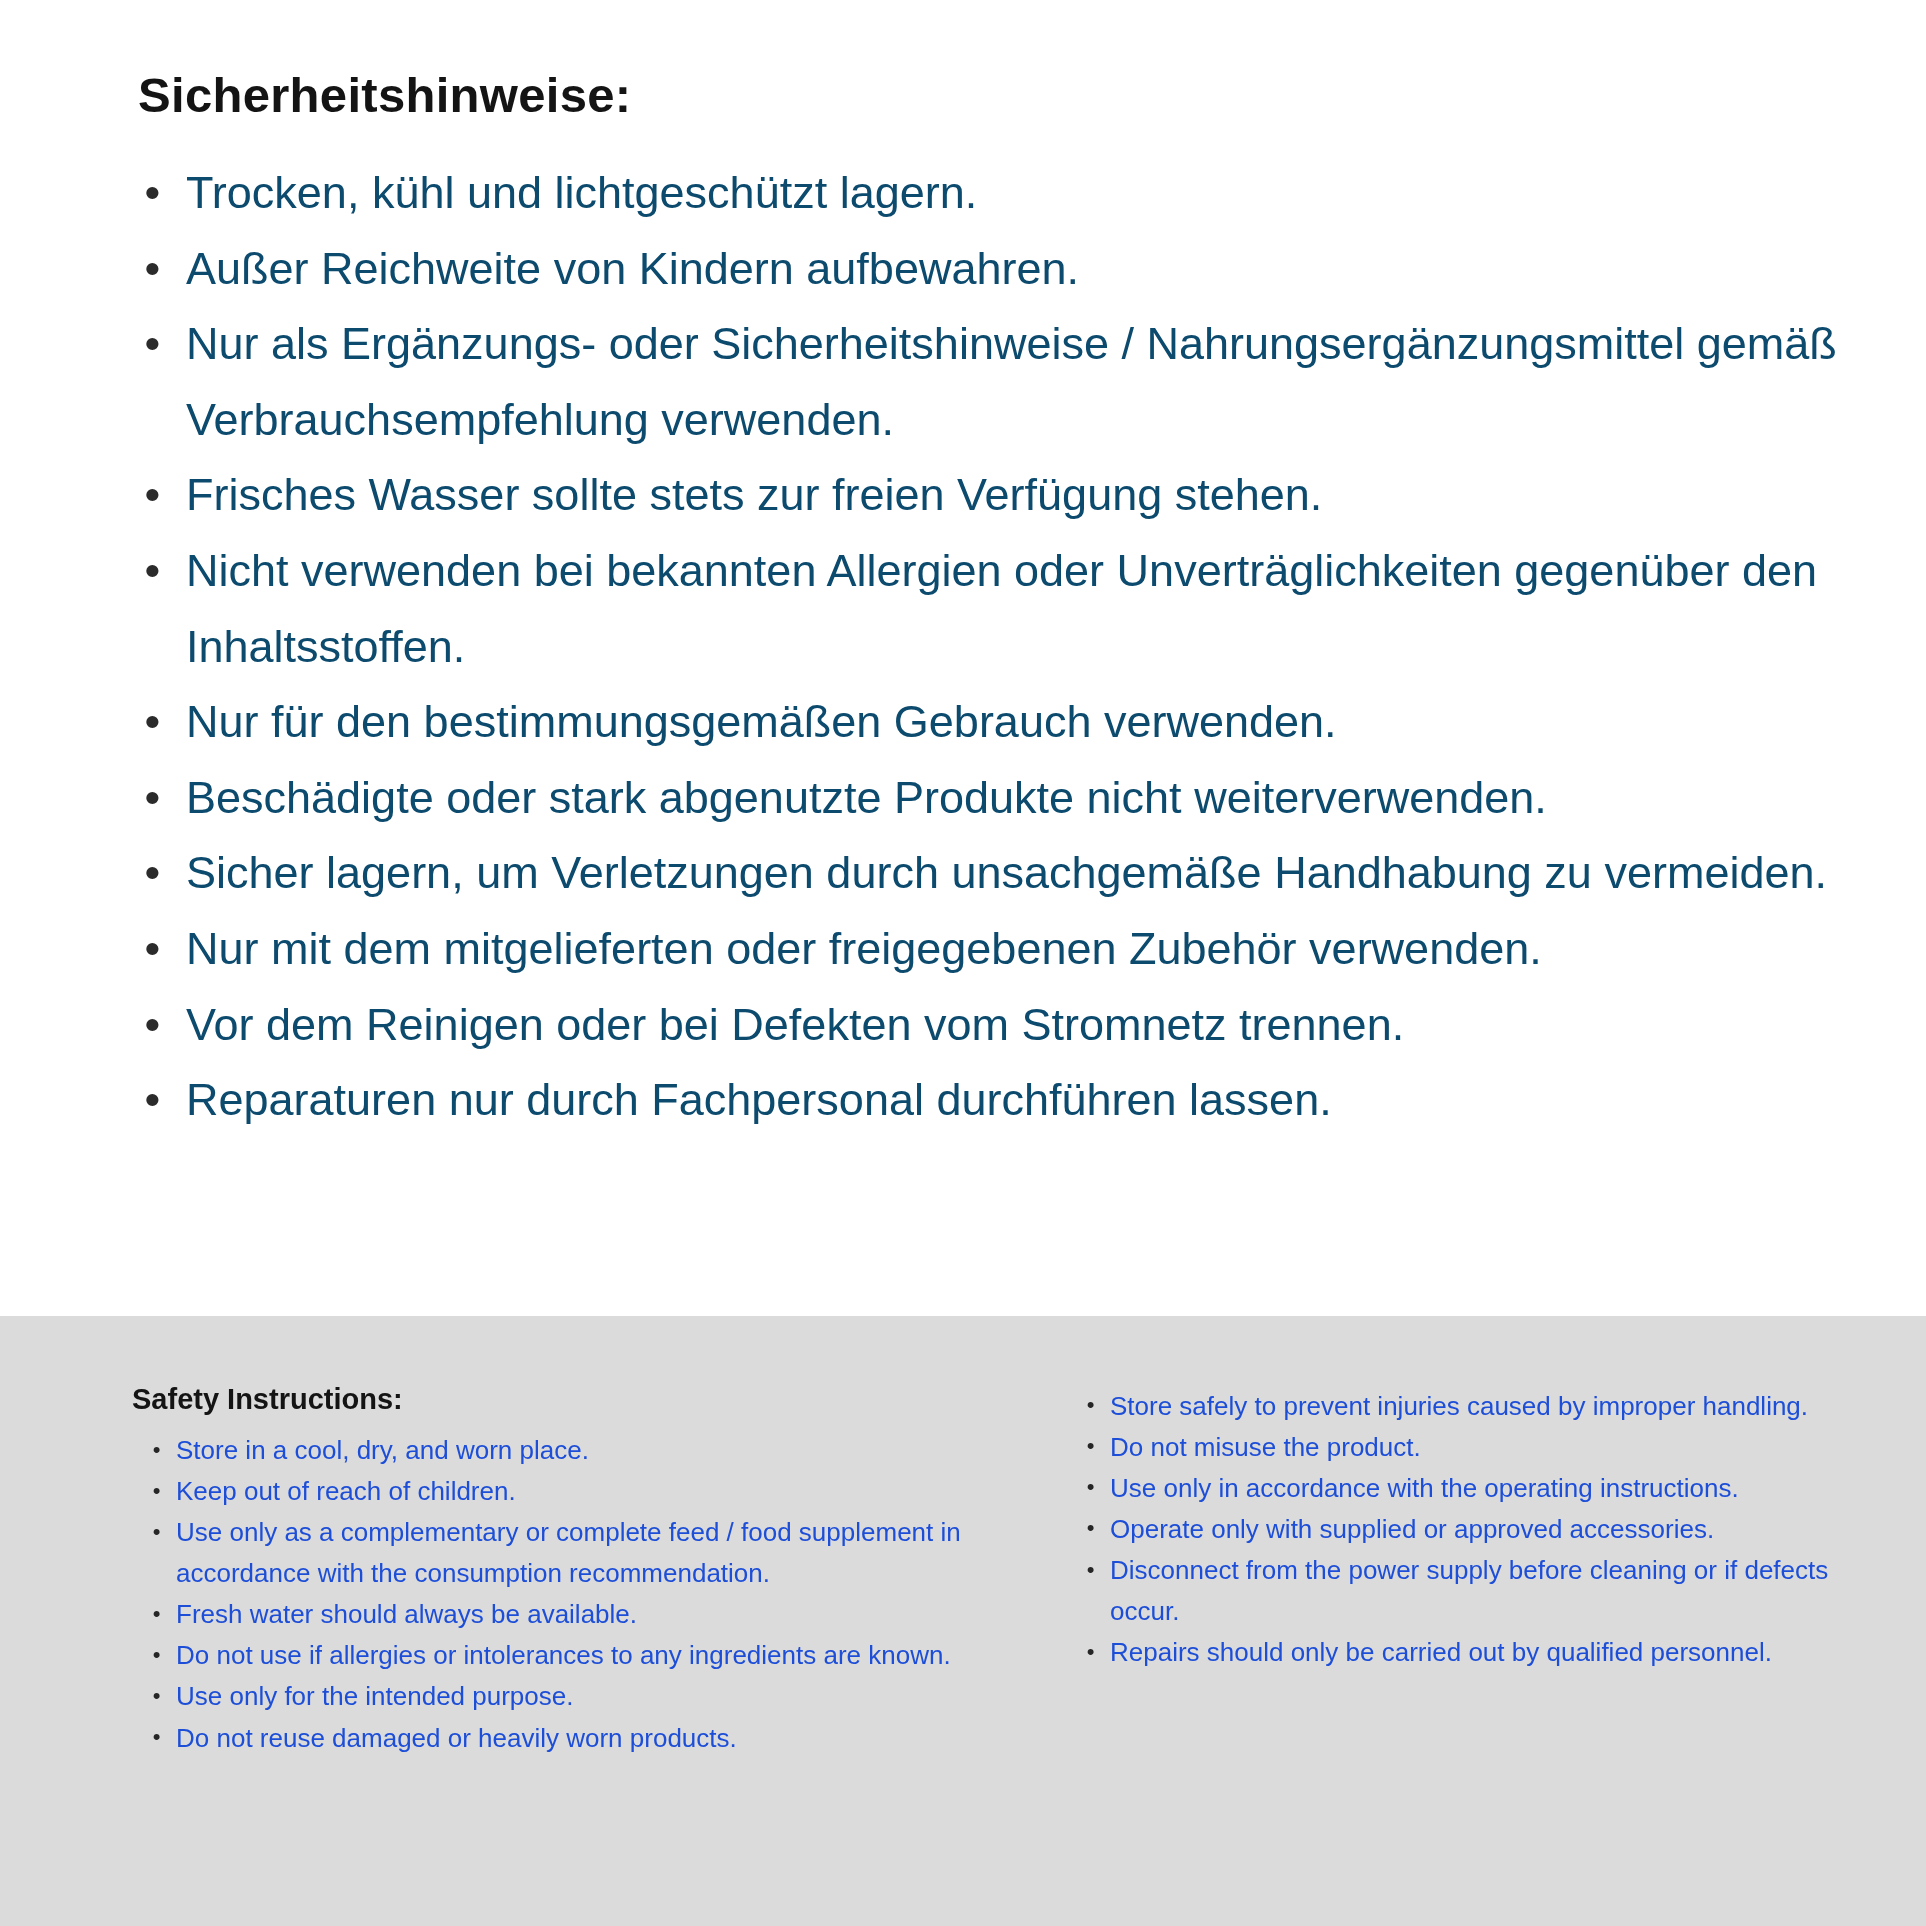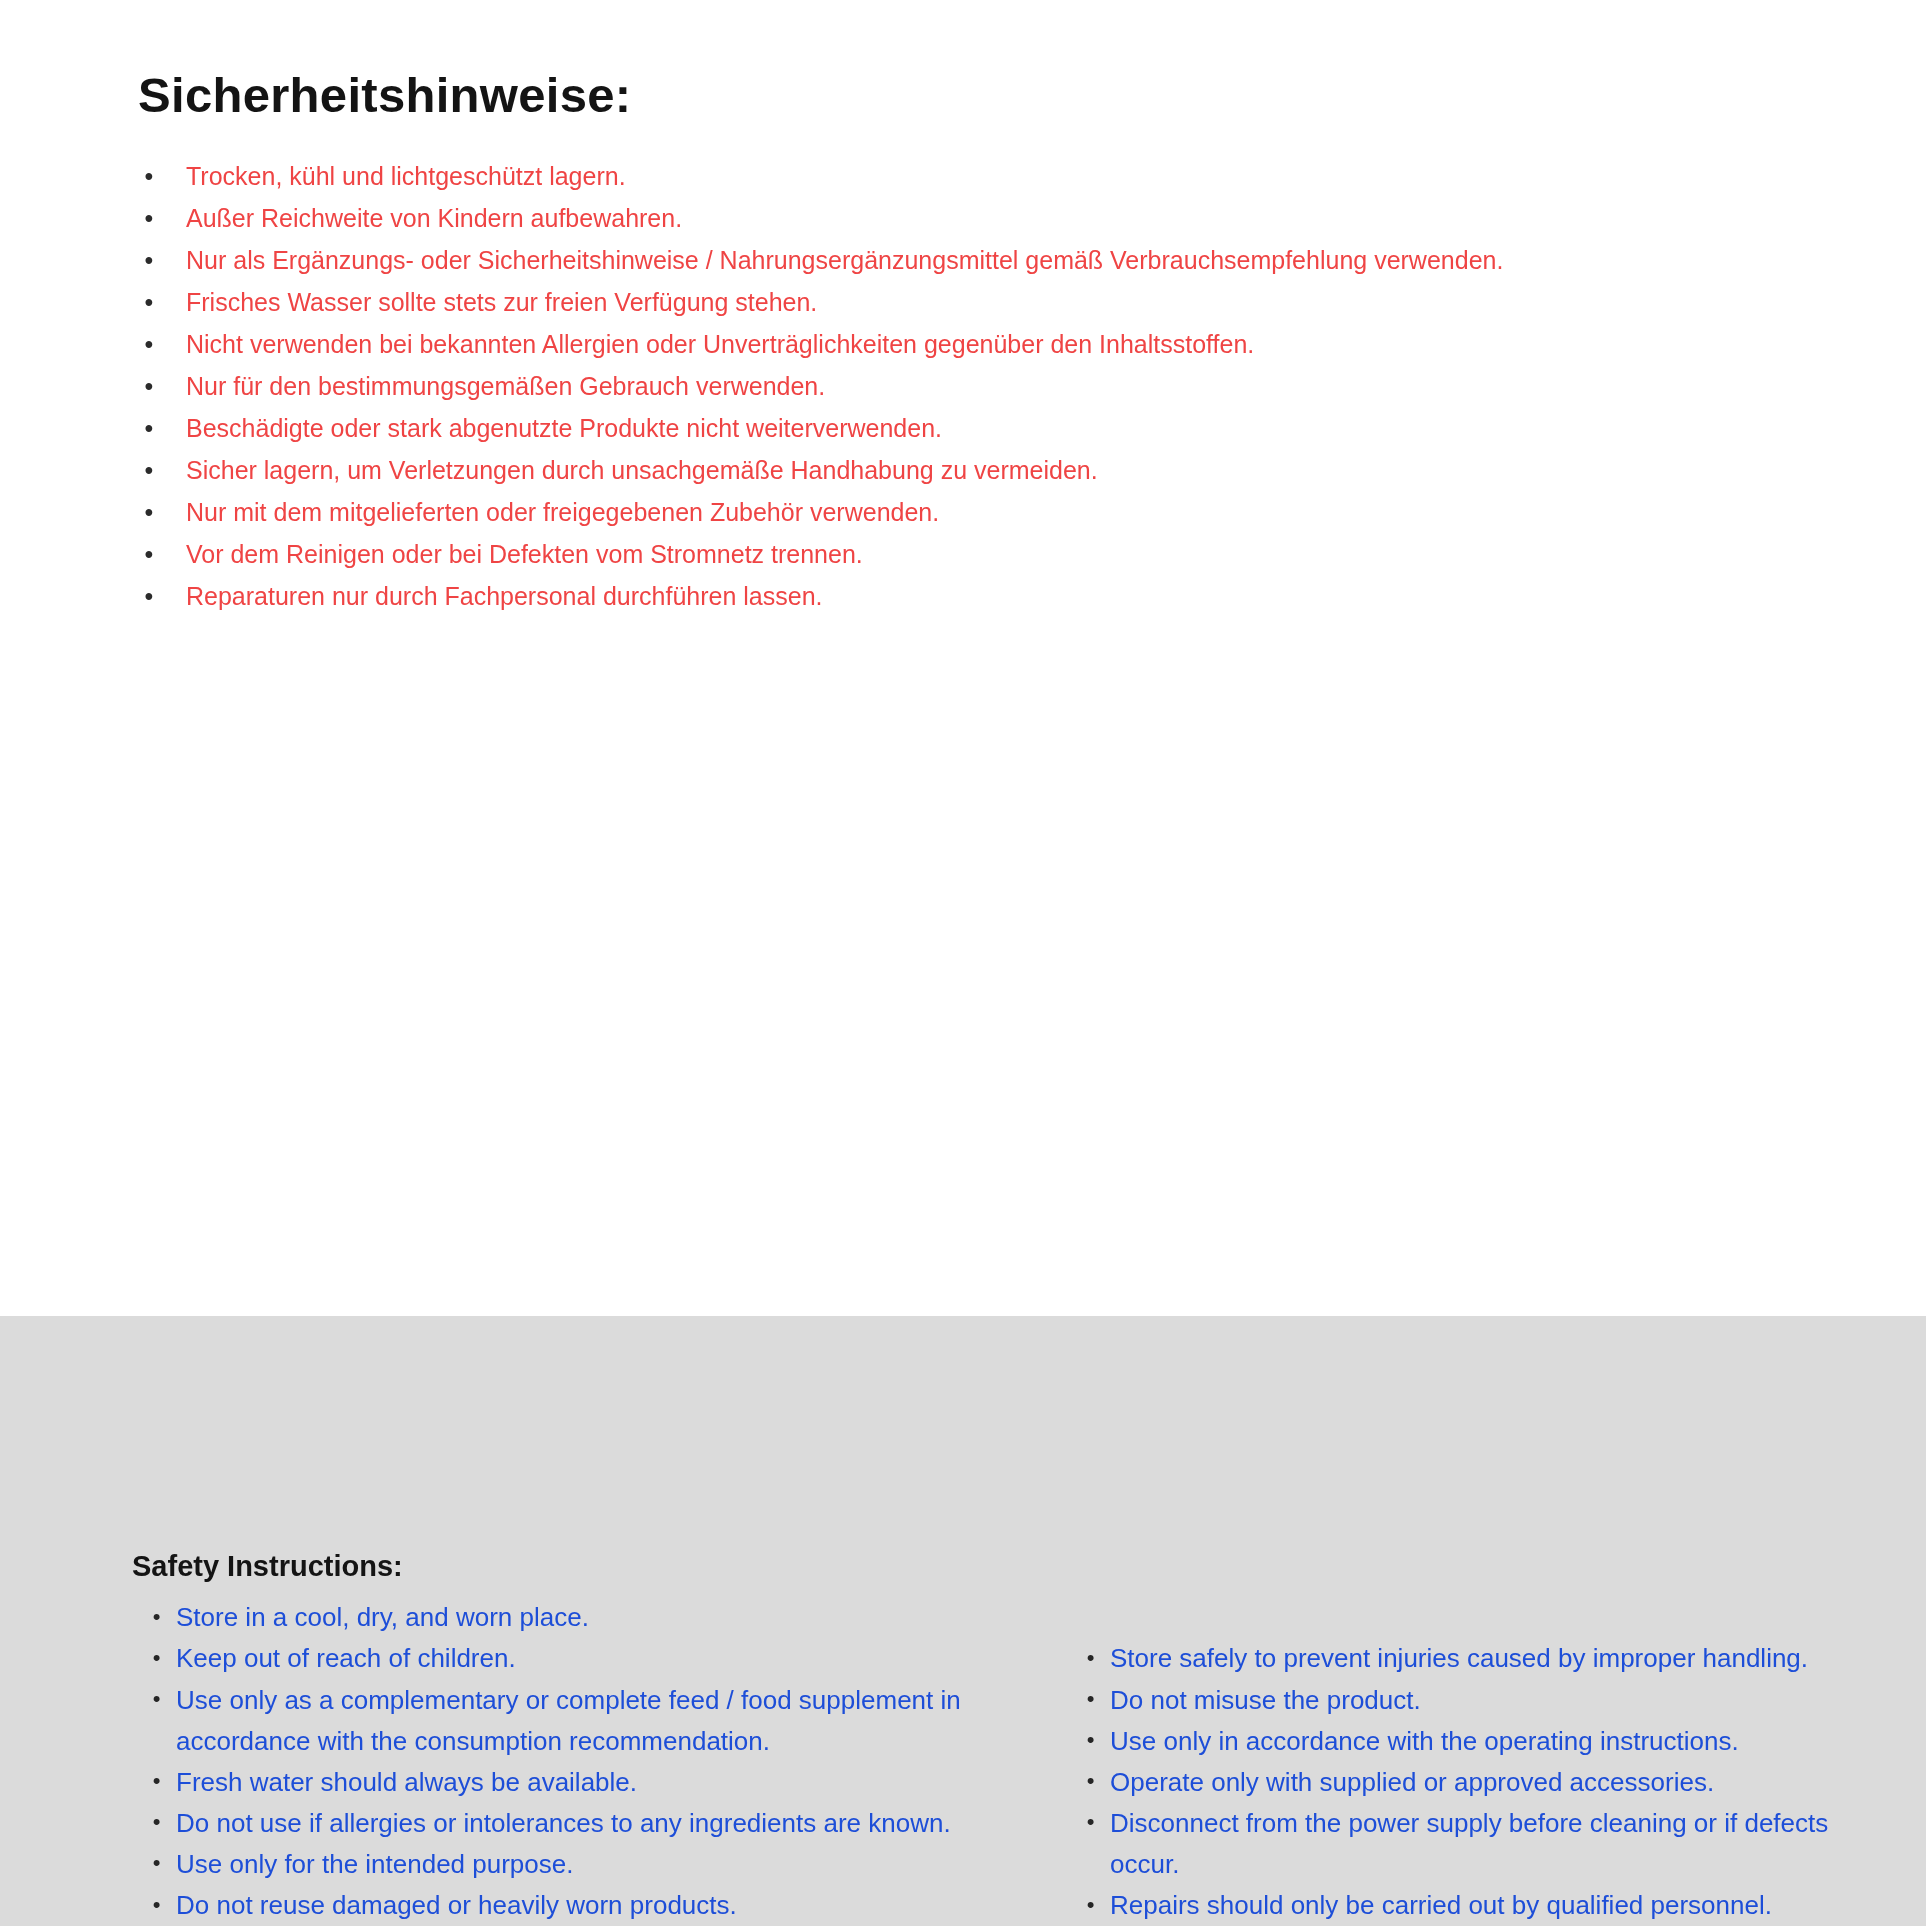--- a/index.html
+++ b/index.html
@@ -28,40 +28,40 @@
     color: #141414;
     margin: 0 0 32px 0;
     letter-spacing: 0.3px;
   }
   ul.plain {
     list-style: none;
     margin: 0;
     padding: 0;
   }
   .de-list li {
-    font-size: 25px;
+    font-size: 45px;
     line-height: 1.68;
-    color: #ef4444;
+    color: #0c4a6e;
     position: relative;
     padding-left: 48px;
   }
   .de-list li::before {
     content: "\2022";
     position: absolute;
     left: 6.4px;
     color: #2b2b2b;
   }
 
   
   .gray-band {
     height: 610px;
     background: #dbdbdb;
     padding: 67px 71px 0 132px;
     display: flex;
-    align-items: flex-end;
+    align-items: flex-start;
   }
   .col-left {
     width: 899px;
     flex: 0 0 auto;
   }
   .col-right {
     flex: 1 1 auto;
     margin-left: 48px;
     padding-top: 2.6px;
   }

